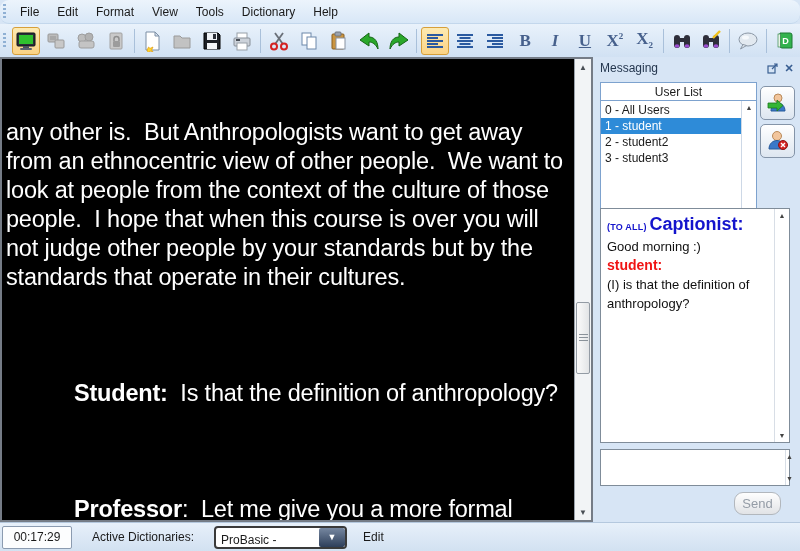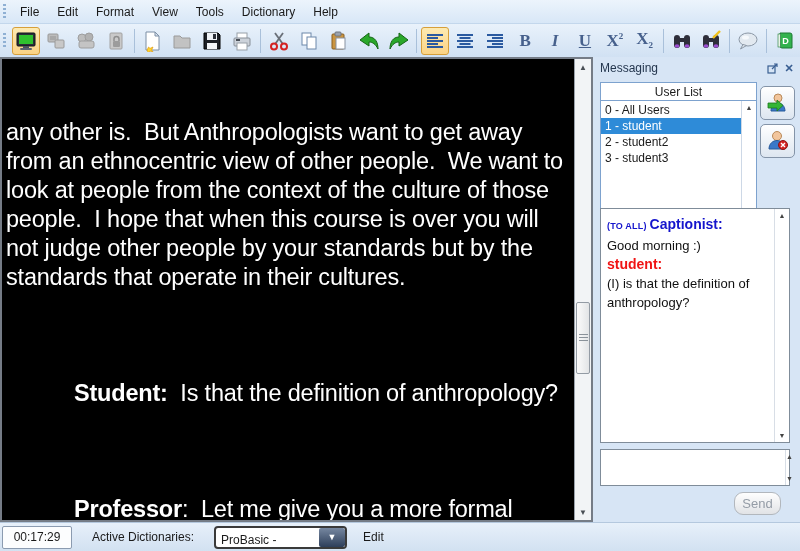--- a/index.html
+++ b/index.html
@@ -8,21 +8,21 @@
     position:relative;
     font-family:"Liberation Sans", sans-serif;
     background:#d7e5f5;
     color:#1a1a1a;
   }
   
   .menubar {
     position:absolute; top:0; left:0; width:800px; height:24px;
     background:linear-gradient(#ecf4fc,#d8e7f7);
     border-bottom:1px solid #c3d7ec;
-    display:flex; align-items:center; font-size:12px;
+    display:flex; align-items:center; font-size:12px;border-radius:9px;
   }
   .grip {
     width:3px; height:16px; margin:0 5px 0 3px;
     background:repeating-linear-gradient(to bottom,#8fb0d4 0 2px, transparent 2px 4px);
   }
   .menu-item { padding:4px 9px; cursor:default; }
   
   .toolbar {
     position:absolute; top:24px; left:0; width:800px; height:33px;
     background:linear-gradient(#e9f2fb,#d1e1f3);
@@ -103,21 +103,21 @@
     background:linear-gradient(#ffffff,#dde6f0);
     display:flex; align-items:center; justify-content:center;
   }
   .ul-btn.b1 { top:29px; } .ul-btn.b2 { top:67px; }
   .chat-box {
     position:absolute; top:151px; left:5px; width:190px; height:235px;
     background:#fff; border:1px solid #7f8c99; display:flex;
   }
   .chat-text { flex:1; padding:6px 2px 0 6px; font-size:13px; line-height:19px; color:#101010; overflow:hidden; }
   .chat-scope { font-size:9px; font-weight:bold; letter-spacing:.2px; margin-right:3px; text-transform:uppercase; }
-  .chat-blue { font-weight:bold; font-size:14px; }
+  .chat-blue { font-weight:bold; font-size:18px; }
   .chat-red { font-weight:bold; font-size:14px; }
   .chat-mini { width:15px; display:flex; flex-direction:column; justify-content:space-between;
     align-items:center; font-size:7px; color:#444; padding:3px 0; border-left:1px solid #d8dee6; }
   .input-box {
     position:absolute; top:392px; left:5px; width:190px; height:37px;
     background:#fff; border:1px solid #7f8c99; display:flex;
   }
   .input-field { flex:1; border:none; outline:none; font:13px "Liberation Sans",sans-serif; padding:2px 4px; }
   .send-btn {
     position:absolute; top:435px; right:19px; width:47px; height:23px;

